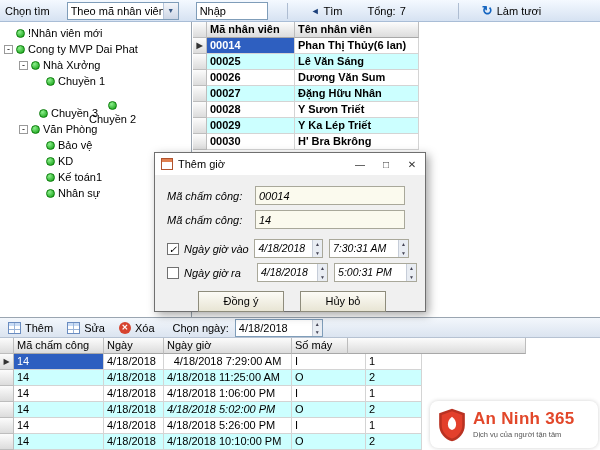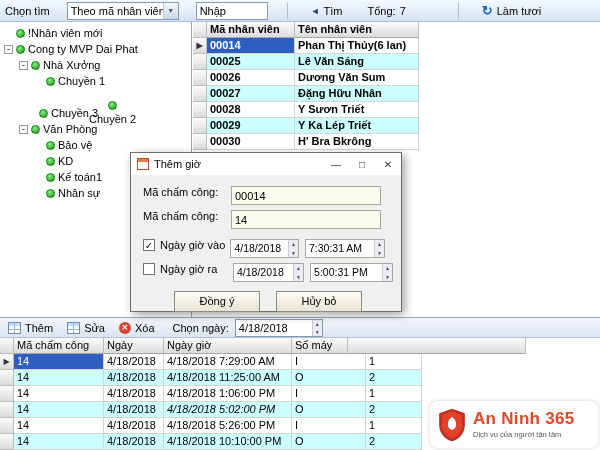--- a/index.html
+++ b/index.html
@@ -60,29 +60,29 @@
     font-size:8px; line-height:12px; text-align:center; font-weight:bold; display:inline-block; }
   .date-picker { display:flex; width:88px; height:18px; border:1px solid #7f9db9; background:#fff; }
   .dp-text { flex:1; padding:0 3px; line-height:16px; }
 
   .arrs { width:10px; display:flex; flex-direction:column; border-left:1px solid #c6cdd8; }
   .arrs span { flex:1; font-size:5px; line-height:8px; text-align:center; background:#e9edf3; color:#445; }
   .arr-up::before { content:"▲"; }
   .arr-dn::before { content:"▼"; }
 
   
-  .dialog { position:absolute; left:130px; top:152px; width:272px; height:160px;
+  .dialog { position:absolute; left:154px; top:152px; width:272px; height:160px;
     background:#f0f0f0; border:1px solid #6f6f6f; box-shadow:3px 3px 9px rgba(0,0,0,.35); z-index:10; }
   .dlg-title { height:22px; background:#fff; display:flex; align-items:center; padding-left:6px; gap:5px; }
   .dlg-icon { width:12px; height:12px; border:1px solid #b0522d; background:#fff; position:relative; flex:0 0 12px; }
   .dlg-icon::before { content:""; position:absolute; top:0; left:0; right:0; height:3px; background:#e08050; }
   .dlg-controls { margin-left:auto; display:flex; }
   .dlg-controls span { width:26px; height:21px; text-align:center; line-height:21px; font-size:10px; color:#333; }
   .dlg-body { padding:6px 8px 0 12px; }
-  .frow { display:flex; align-items:flex-start; margin-top:5px; }
+  .frow { display:flex; align-items:center; margin-top:5px;font-style:italic; }
   .flabel { width:88px; }
   .tbox { width:150px; height:19px; border:1px solid #a9a89a; background:#fbfaee; padding:0 3px; font:inherit; }
   .chk { width:12px; height:12px; border:1px solid #707070; background:#fff; margin-right:5px;
     font-size:10px; line-height:11px; text-align:center; flex:0 0 12px; }
   .chk.checked::before { content:"✓"; }
   .chk-label { width:74px; }
   .spin { display:flex; height:19px; border:1px solid #a9a89a; background:#fff; margin-right:6px; }
   .spin .val { flex:1; padding:0 3px; line-height:17px; overflow:hidden; white-space:nowrap; font-size:10.5px; }
   .btn-row { display:flex; justify-content:center; gap:16px; margin-top:9px; }
   .btn { width:86px; height:21px; border:1px solid #8e8c7c; background:linear-gradient(#fcfbf6,#e8e5d4);
@@ -259,21 +259,21 @@
         <div class="cell colhead" style="flex: 0 0 90px; width: 90px;">Mã chấm công</div>
         <div class="cell colhead" style="flex: 0 0 60px; width: 60px;">Ngày</div>
         <div class="cell colhead" style="flex: 0 0 128px; width: 128px;">Ngày giờ</div>
         <div class="cell colhead" style="flex: 0 0 56px; width: 56px;">Số máy</div>
         <div class="cell colhead" style="flex: 0 0 178px; width: 178px;"></div>
       </div>
       <div class="grid-row">
         <div class="cell rowhead" style="flex: 0 0 14px; width: 14px;">▶</div>
         <div class="cell data sel" style="flex: 0 0 90px; width: 90px;">14</div>
         <div class="cell data" style="flex: 0 0 60px; width: 60px;">4/18/2018</div>
-        <div class="cell data" style="flex: 0 0 128px; width: 128px;">4/18/2018 7:29:00 AM</div>
+        <div class="cell data" style="flex: 0 0 128px; width: 128px; text-align: center;">4/18/2018 7:29:00 AM</div>
         <div class="cell data" style="flex: 0 0 74px; width: 74px;">I</div>
         <div class="cell data" style="flex: 0 0 56px; width: 56px;">1</div>
       </div>
       <div class="grid-row alt">
         <div class="cell rowhead" style="flex: 0 0 14px; width: 14px;"></div>
         <div class="cell data" style="flex: 0 0 90px; width: 90px;">14</div>
         <div class="cell data" style="flex: 0 0 60px; width: 60px;">4/18/2018</div>
         <div class="cell data" style="flex: 0 0 128px; width: 128px;">4/18/2018 11:25:00 AM</div>
         <div class="cell data" style="flex: 0 0 74px; width: 74px;">O</div>
         <div class="cell data" style="flex: 0 0 56px; width: 56px;">2</div>

